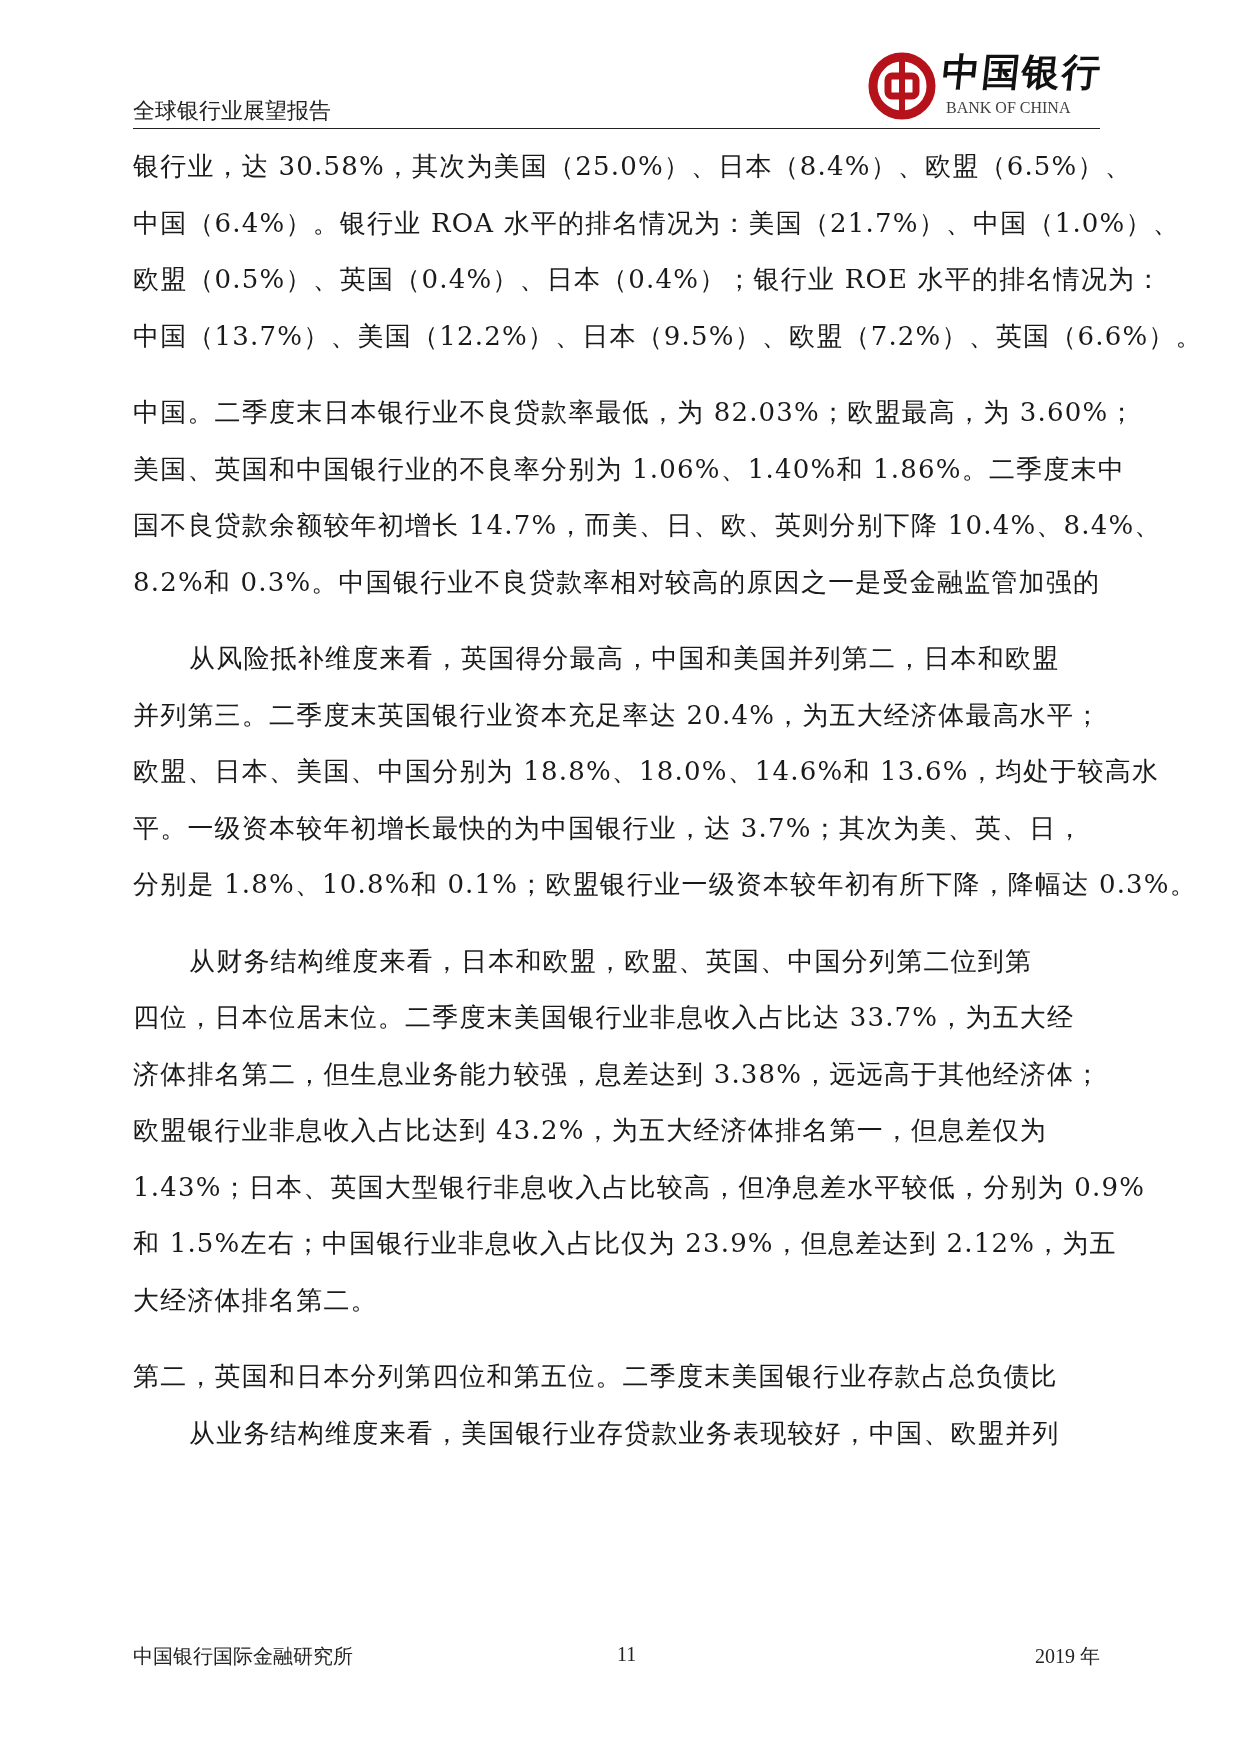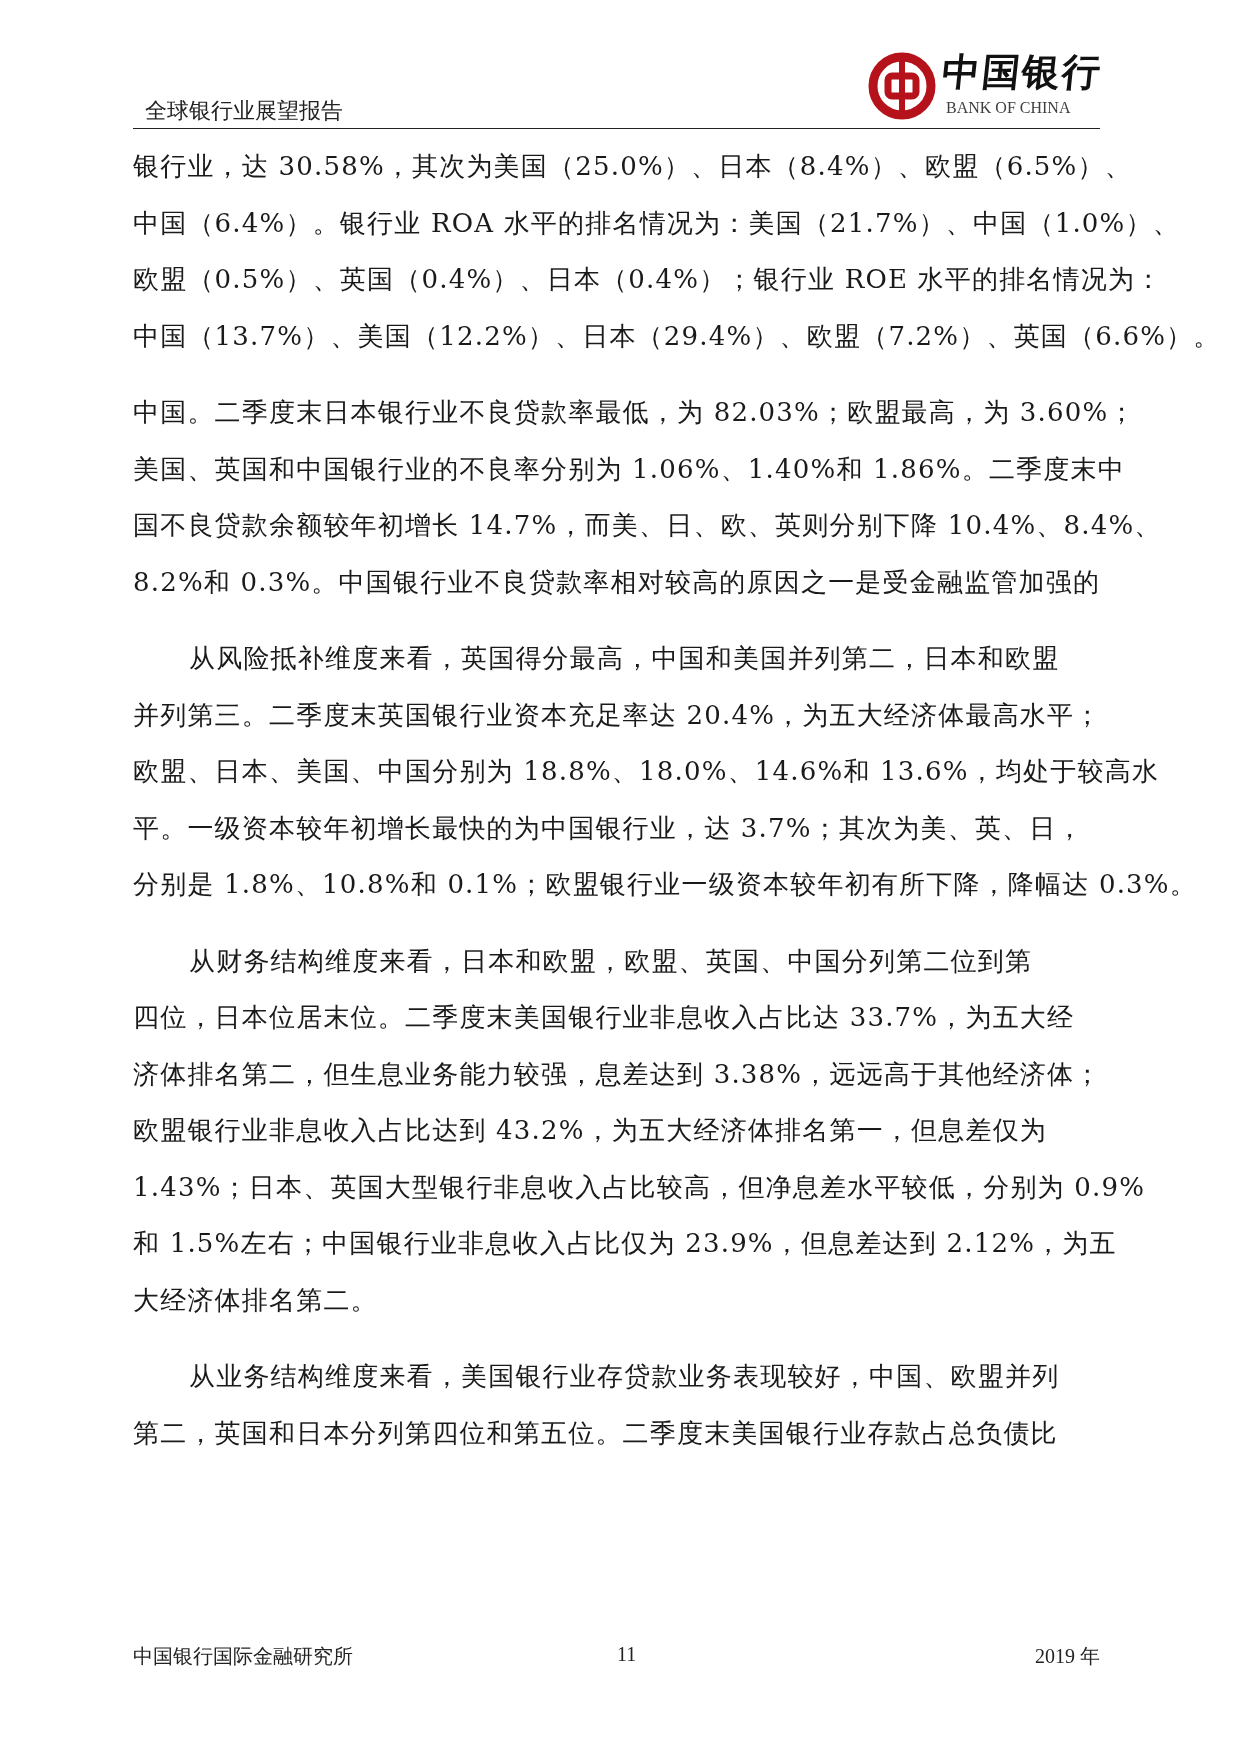--- a/index.html
+++ b/index.html
@@ -18,21 +18,21 @@
     .header {
       position: absolute;
       left: 133px;
       top: 0;
       width: 967px;
       height: 128px;
       border-bottom: 1.5px solid #222;
     }
     .header-title {
       position: absolute;
-      left: 12px;
+      left: 0;
       bottom: 2px;
       font-size: 22px;
       letter-spacing: 0px;
       color: #222;
       font-family: "DejaVu Sans", "Liberation Sans", sans-serif;
       font-weight: 300;
     }
     .logo {
       position: absolute;
       right: -8px;
@@ -130,21 +130,21 @@
     <div class="logo-cn">中国银行</div>
     <div class="logo-en">BANK OF CHINA</div>
   </div>
 </div>
 
 <div class="body-text">
   <div class="para">
     <span class="line">银行业，达 30.58%，其次为美国（25.0%）、日本（8.4%）、欧盟（6.5%）、</span>
     <span class="line">中国（6.4%）。银行业 ROA 水平的排名情况为：美国（21.7%）、中国（1.0%）、</span>
     <span class="line">欧盟（0.5%）、英国（0.4%）、日本（0.4%）；银行业 ROE 水平的排名情况为：</span>
-    <span class="line">中国（13.7%）、美国（12.2%）、日本（29.4%）、欧盟（7.2%）、英国（6.6%）。</span>
+    <span class="line">中国（13.7%）、美国（12.2%）、日本（9.5%）、欧盟（7.2%）、英国（6.6%）。</span>
   </div>
   <div class="para">
     <span class="line">中国。二季度末日本银行业不良贷款率最低，为 82.03%；欧盟最高，为 3.60%；</span>
     <span class="line">美国、英国和中国银行业的不良率分别为 1.06%、1.40%和 1.86%。二季度末中</span>
     <span class="line">国不良贷款余额较年初增长 14.7%，而美、日、欧、英则分别下降 10.4%、8.4%、</span>
     <span class="line">8.2%和 0.3%。中国银行业不良贷款率相对较高的原因之一是受金融监管加强的</span>
   </div>
   <div class="para">
     <span class="line" style="padding-left:56px">从风险抵补维度来看，英国得分最高，中国和美国并列第二，日本和欧盟</span>
     <span class="line">并列第三。二季度末英国银行业资本充足率达 20.4%，为五大经济体最高水平；</span>
@@ -155,22 +155,22 @@
   <div class="para">
     <span class="line" style="padding-left:56px">从财务结构维度来看，日本和欧盟，欧盟、英国、中国分列第二位到第</span>
     <span class="line">四位，日本位居末位。二季度末美国银行业非息收入占比达 33.7%，为五大经</span>
     <span class="line">济体排名第二，但生息业务能力较强，息差达到 3.38%，远远高于其他经济体；</span>
     <span class="line">欧盟银行业非息收入占比达到 43.2%，为五大经济体排名第一，但息差仅为</span>
     <span class="line">1.43%；日本、英国大型银行非息收入占比较高，但净息差水平较低，分别为 0.9%</span>
     <span class="line">和 1.5%左右；中国银行业非息收入占比仅为 23.9%，但息差达到 2.12%，为五</span>
     <span class="line">大经济体排名第二。</span>
   </div>
   <div class="para">
+    <span class="line">第二，英国和日本分列第四位和第五位。二季度末美国银行业存款占总负债比</span>
     <span class="line" style="padding-left:56px">从业务结构维度来看，美国银行业存贷款业务表现较好，中国、欧盟并列</span>
-    <span class="line">第二，英国和日本分列第四位和第五位。二季度末美国银行业存款占总负债比</span>
   </div>
 </div>
 
 <div class="footer">
   <span class="footer-left">中国银行国际金融研究所</span>
   <span class="footer-center">11</span>
   <span class="footer-right">2019 年</span>
 </div>
 
 </body></html>

